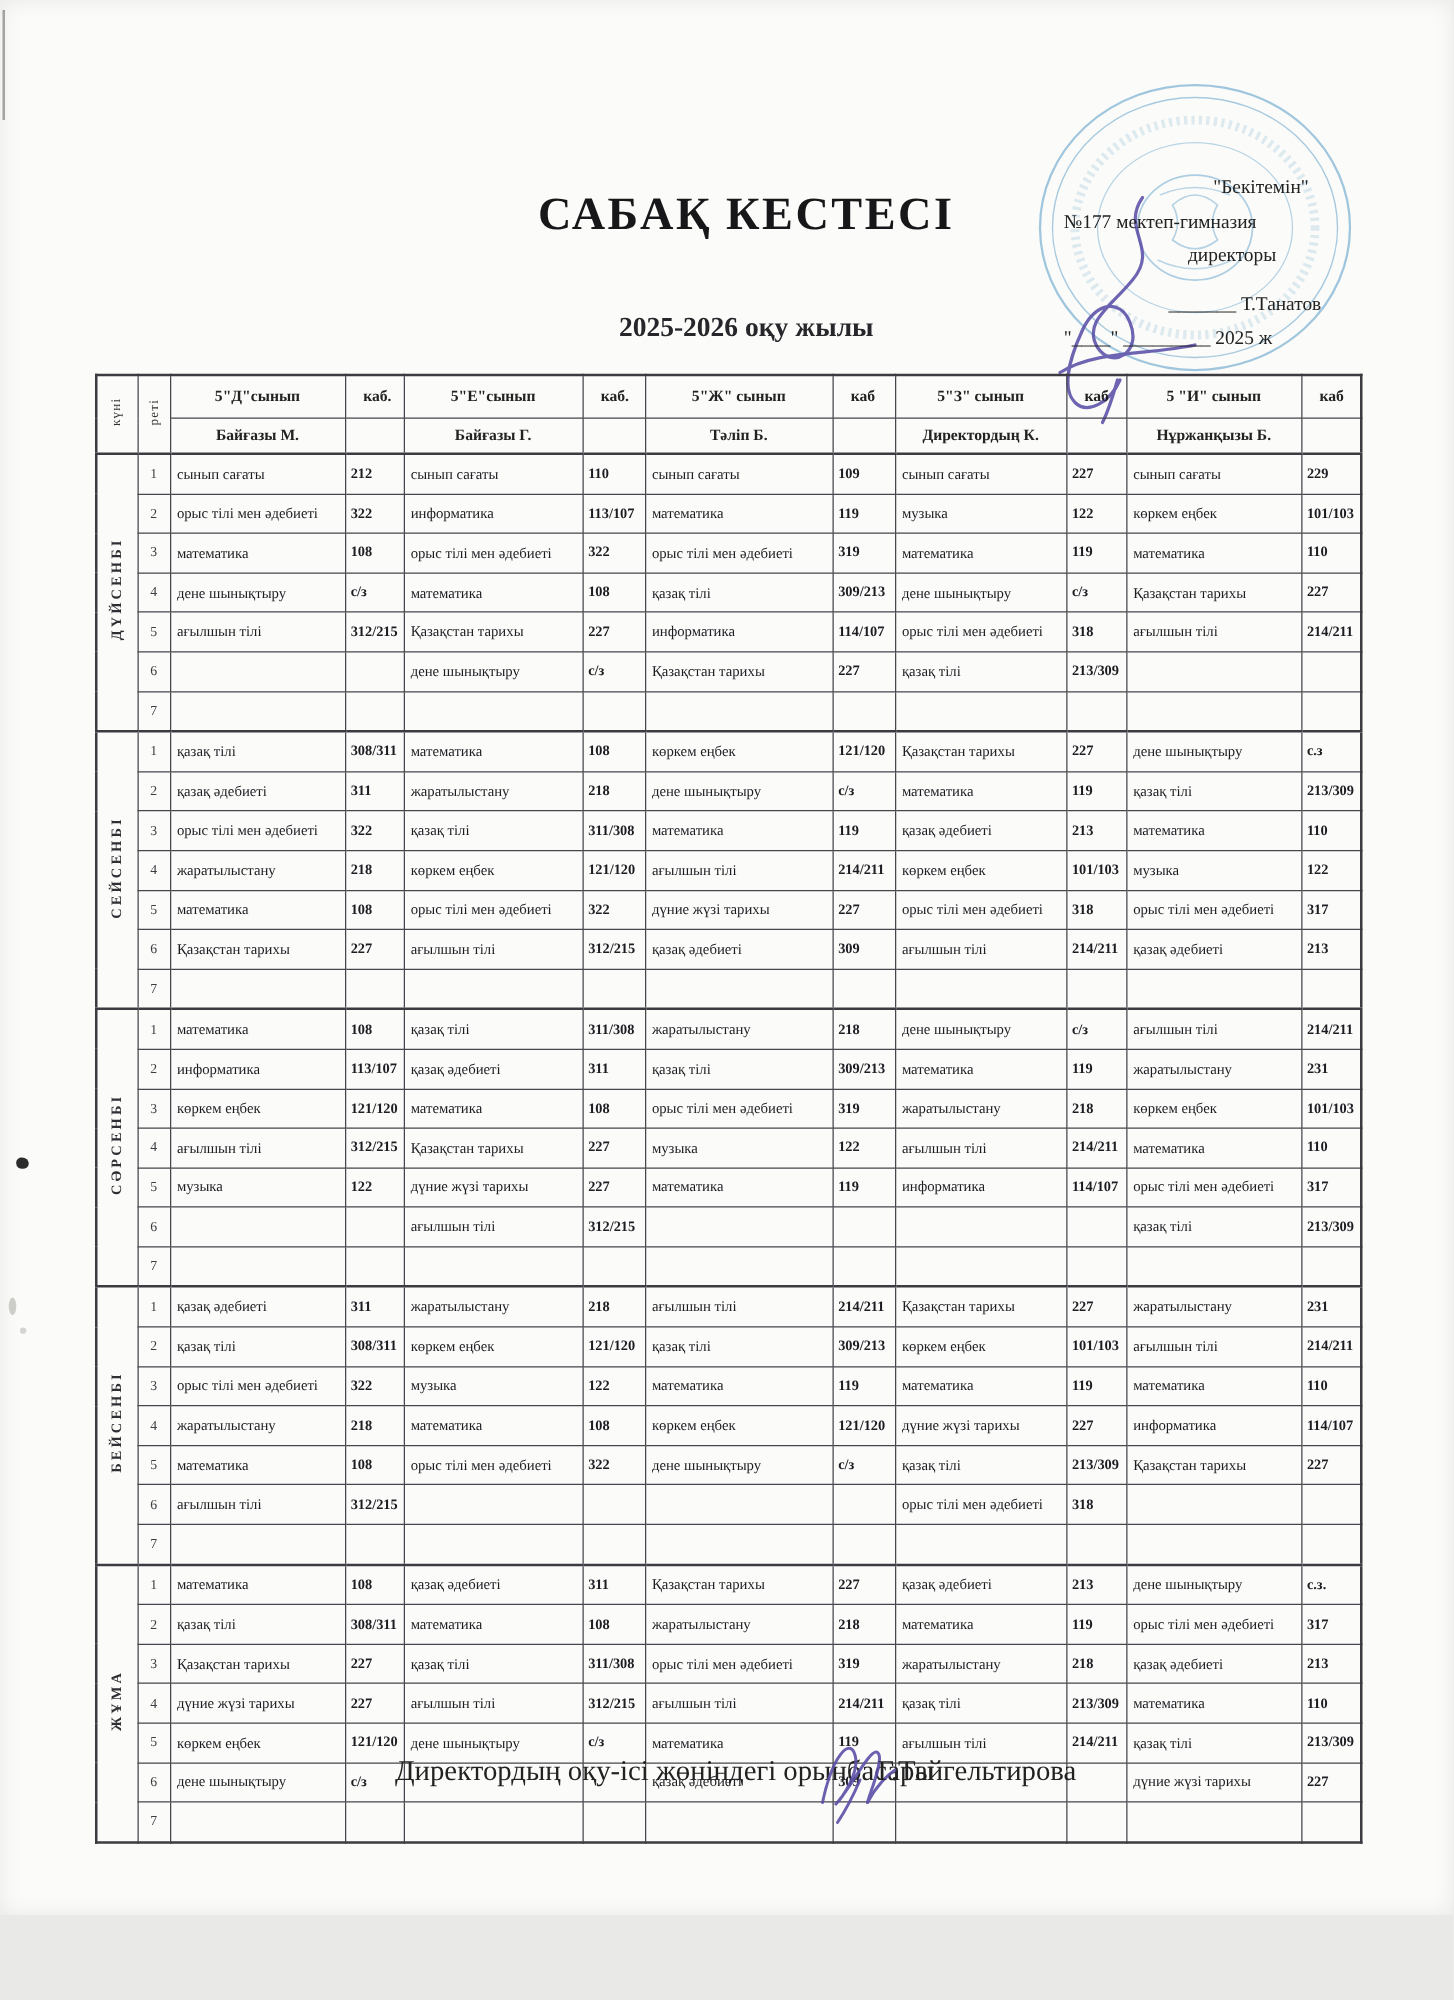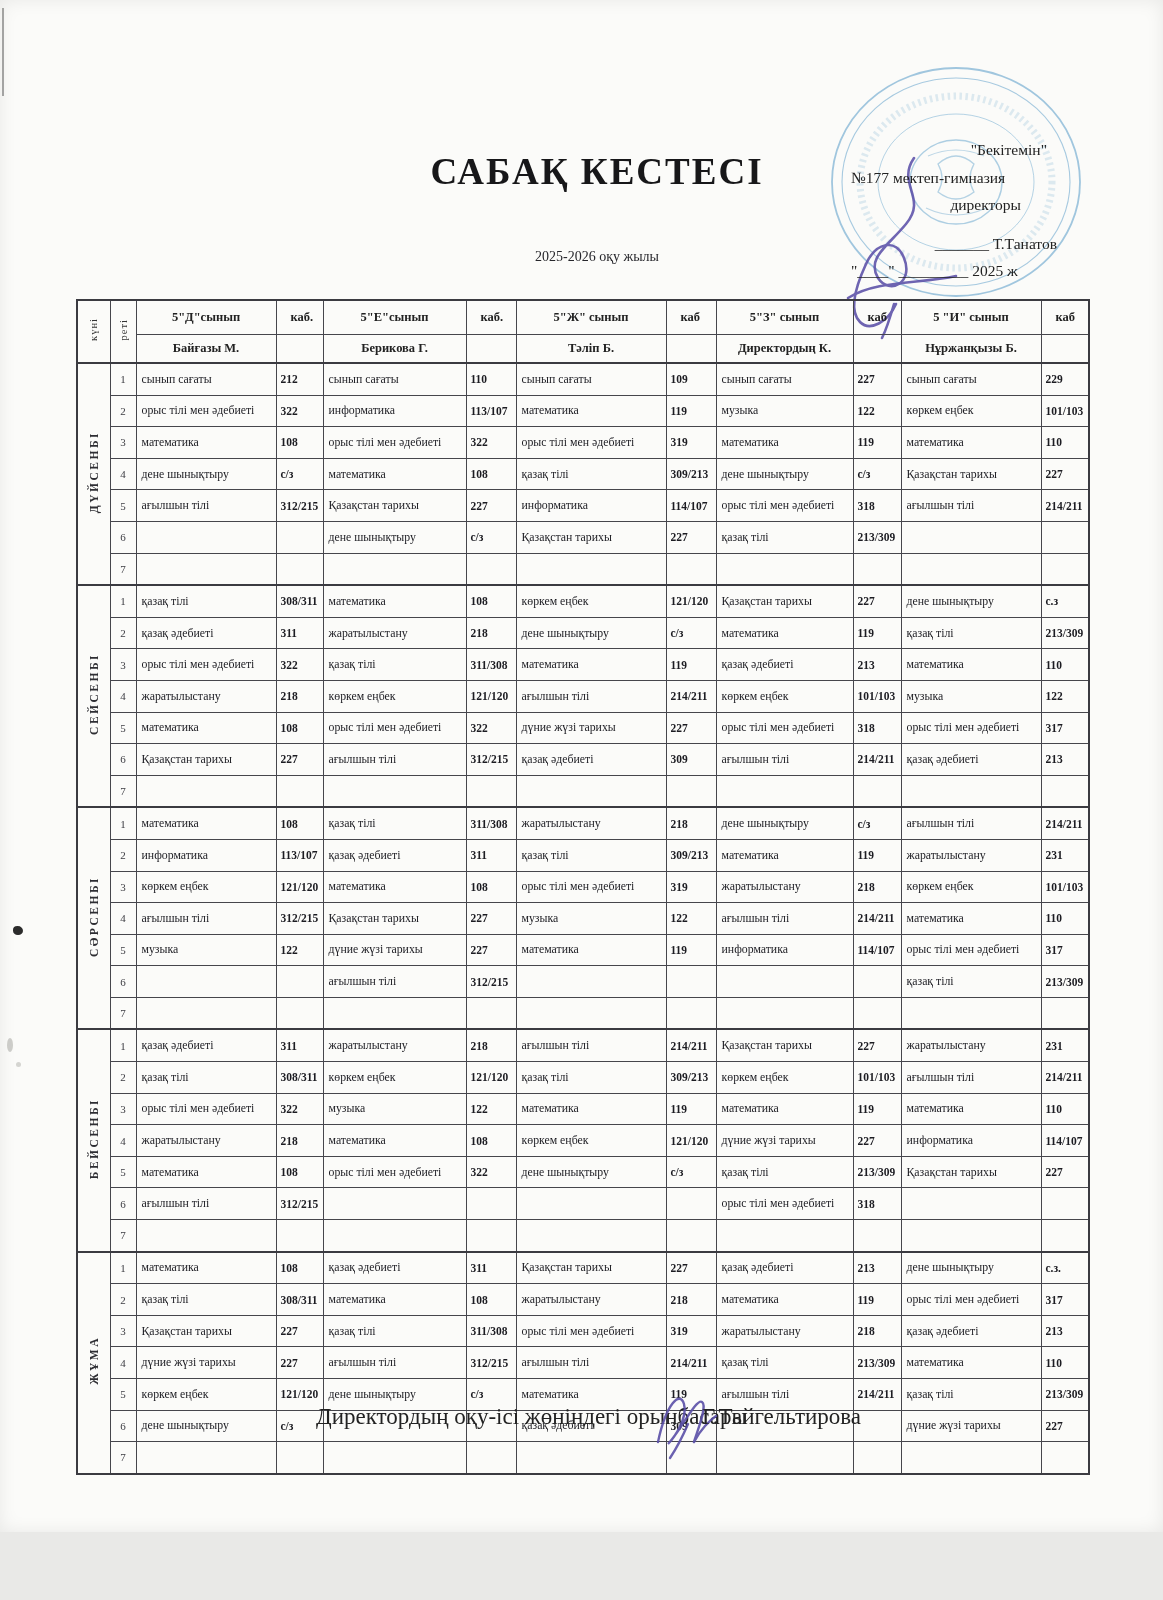--- a/index.html
+++ b/index.html
@@ -9,21 +9,21 @@
         box-shadow:inset 0 0 18px rgba(0,0,0,.08);}
   
   .edge-line{position:absolute;left:2px;top:8px;width:2px;height:88px;background:#8f8f8d;opacity:.8;}
   .speck-a{position:absolute;left:13px;top:926px;width:10px;height:9px;background:#2c2c2c;border-radius:45% 55% 50% 50%;}
   .speck-b{position:absolute;left:7px;top:1038px;width:6px;height:14px;background:#b9b9b5;border-radius:50%;opacity:.7;}
   .speck-c{position:absolute;left:16px;top:1062px;width:5px;height:5px;background:#c4c4c0;border-radius:50%;opacity:.7;}
 
   .doc-title{position:absolute;left:397px;top:150px;width:400px;text-align:center;
              font-size:37px;font-weight:bold;letter-spacing:2px;color:#171719;}
   .doc-subtitle{position:absolute;left:397px;top:249px;width:400px;text-align:center;
-                font-size:14px;font-weight:normal;color:#26262b;}
+                font-size:22px;font-weight:bold;color:#26262b;}
 
   .approval{position:absolute;left:851px;top:136px;width:222px;font-size:15.5px;line-height:1.78;color:#222;}
   .approval .l1{text-align:right;padding-right:26px;}
   .approval .l2{text-align:left;}
   .approval .l3{text-align:right;padding-right:52px;}
   .approval .l4{text-align:right;padding-right:16px;margin-top:11px;}
   .approval .l5{text-align:left;white-space:nowrap;}
 
   .stamp{position:absolute;left:810px;top:60px;width:288px;height:250px;pointer-events:none;}
   .sig1{position:absolute;left:836px;top:146px;width:130px;height:195px;pointer-events:none;}
@@ -127,21 +127,21 @@
         <th class="class-th">5"Ж" сынып</th>
         <th class="kab-th">каб</th>
         <th class="class-th">5"З" сынып</th>
         <th class="kab-th">каб</th>
         <th class="class-th">5 "И" сынып</th>
         <th class="kab-th">каб</th>
       </tr>
       <tr class="r2">
         <th class="teacher-th">Байғазы М.</th>
         <th></th>
-        <th class="teacher-th">Берикова Г.</th>
+        <th class="teacher-th">Байғазы Г.</th>
         <th></th>
         <th class="teacher-th">Тәліп Б.</th>
         <th></th>
         <th class="teacher-th">Директордың К.</th>
         <th></th>
         <th class="teacher-th">Нұржанқызы Б.</th>
         <th></th>
       </tr>
     </thead>
     <tbody>

